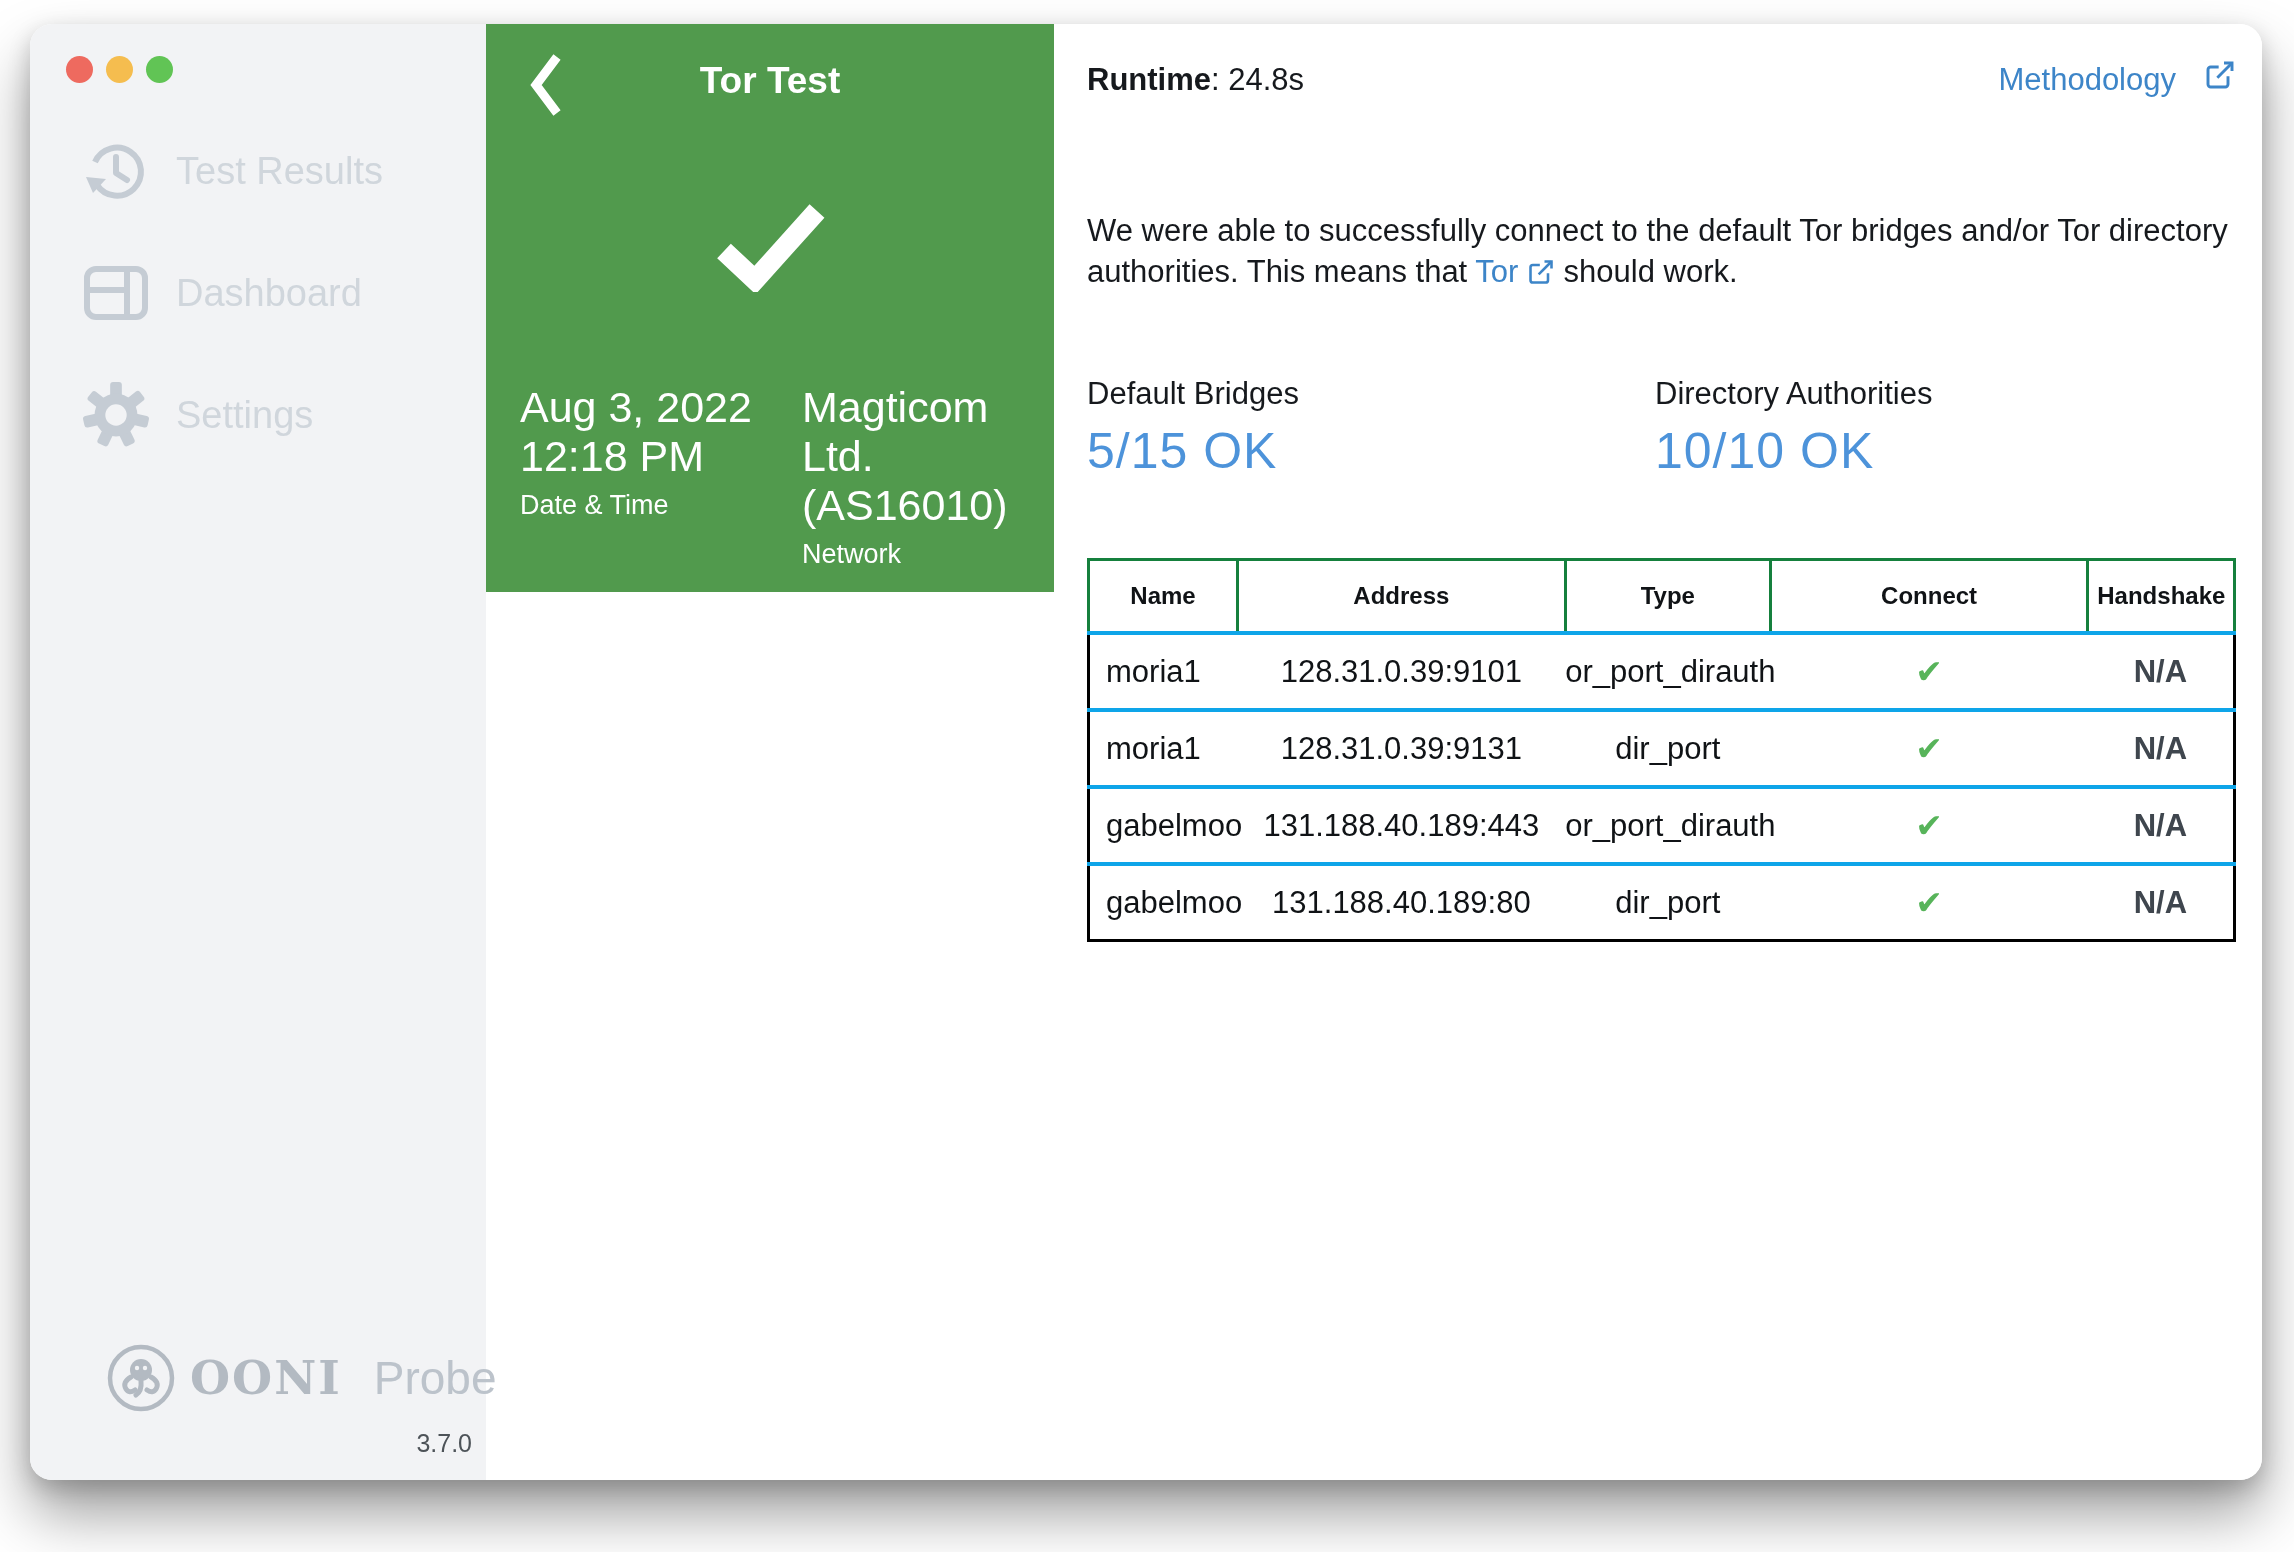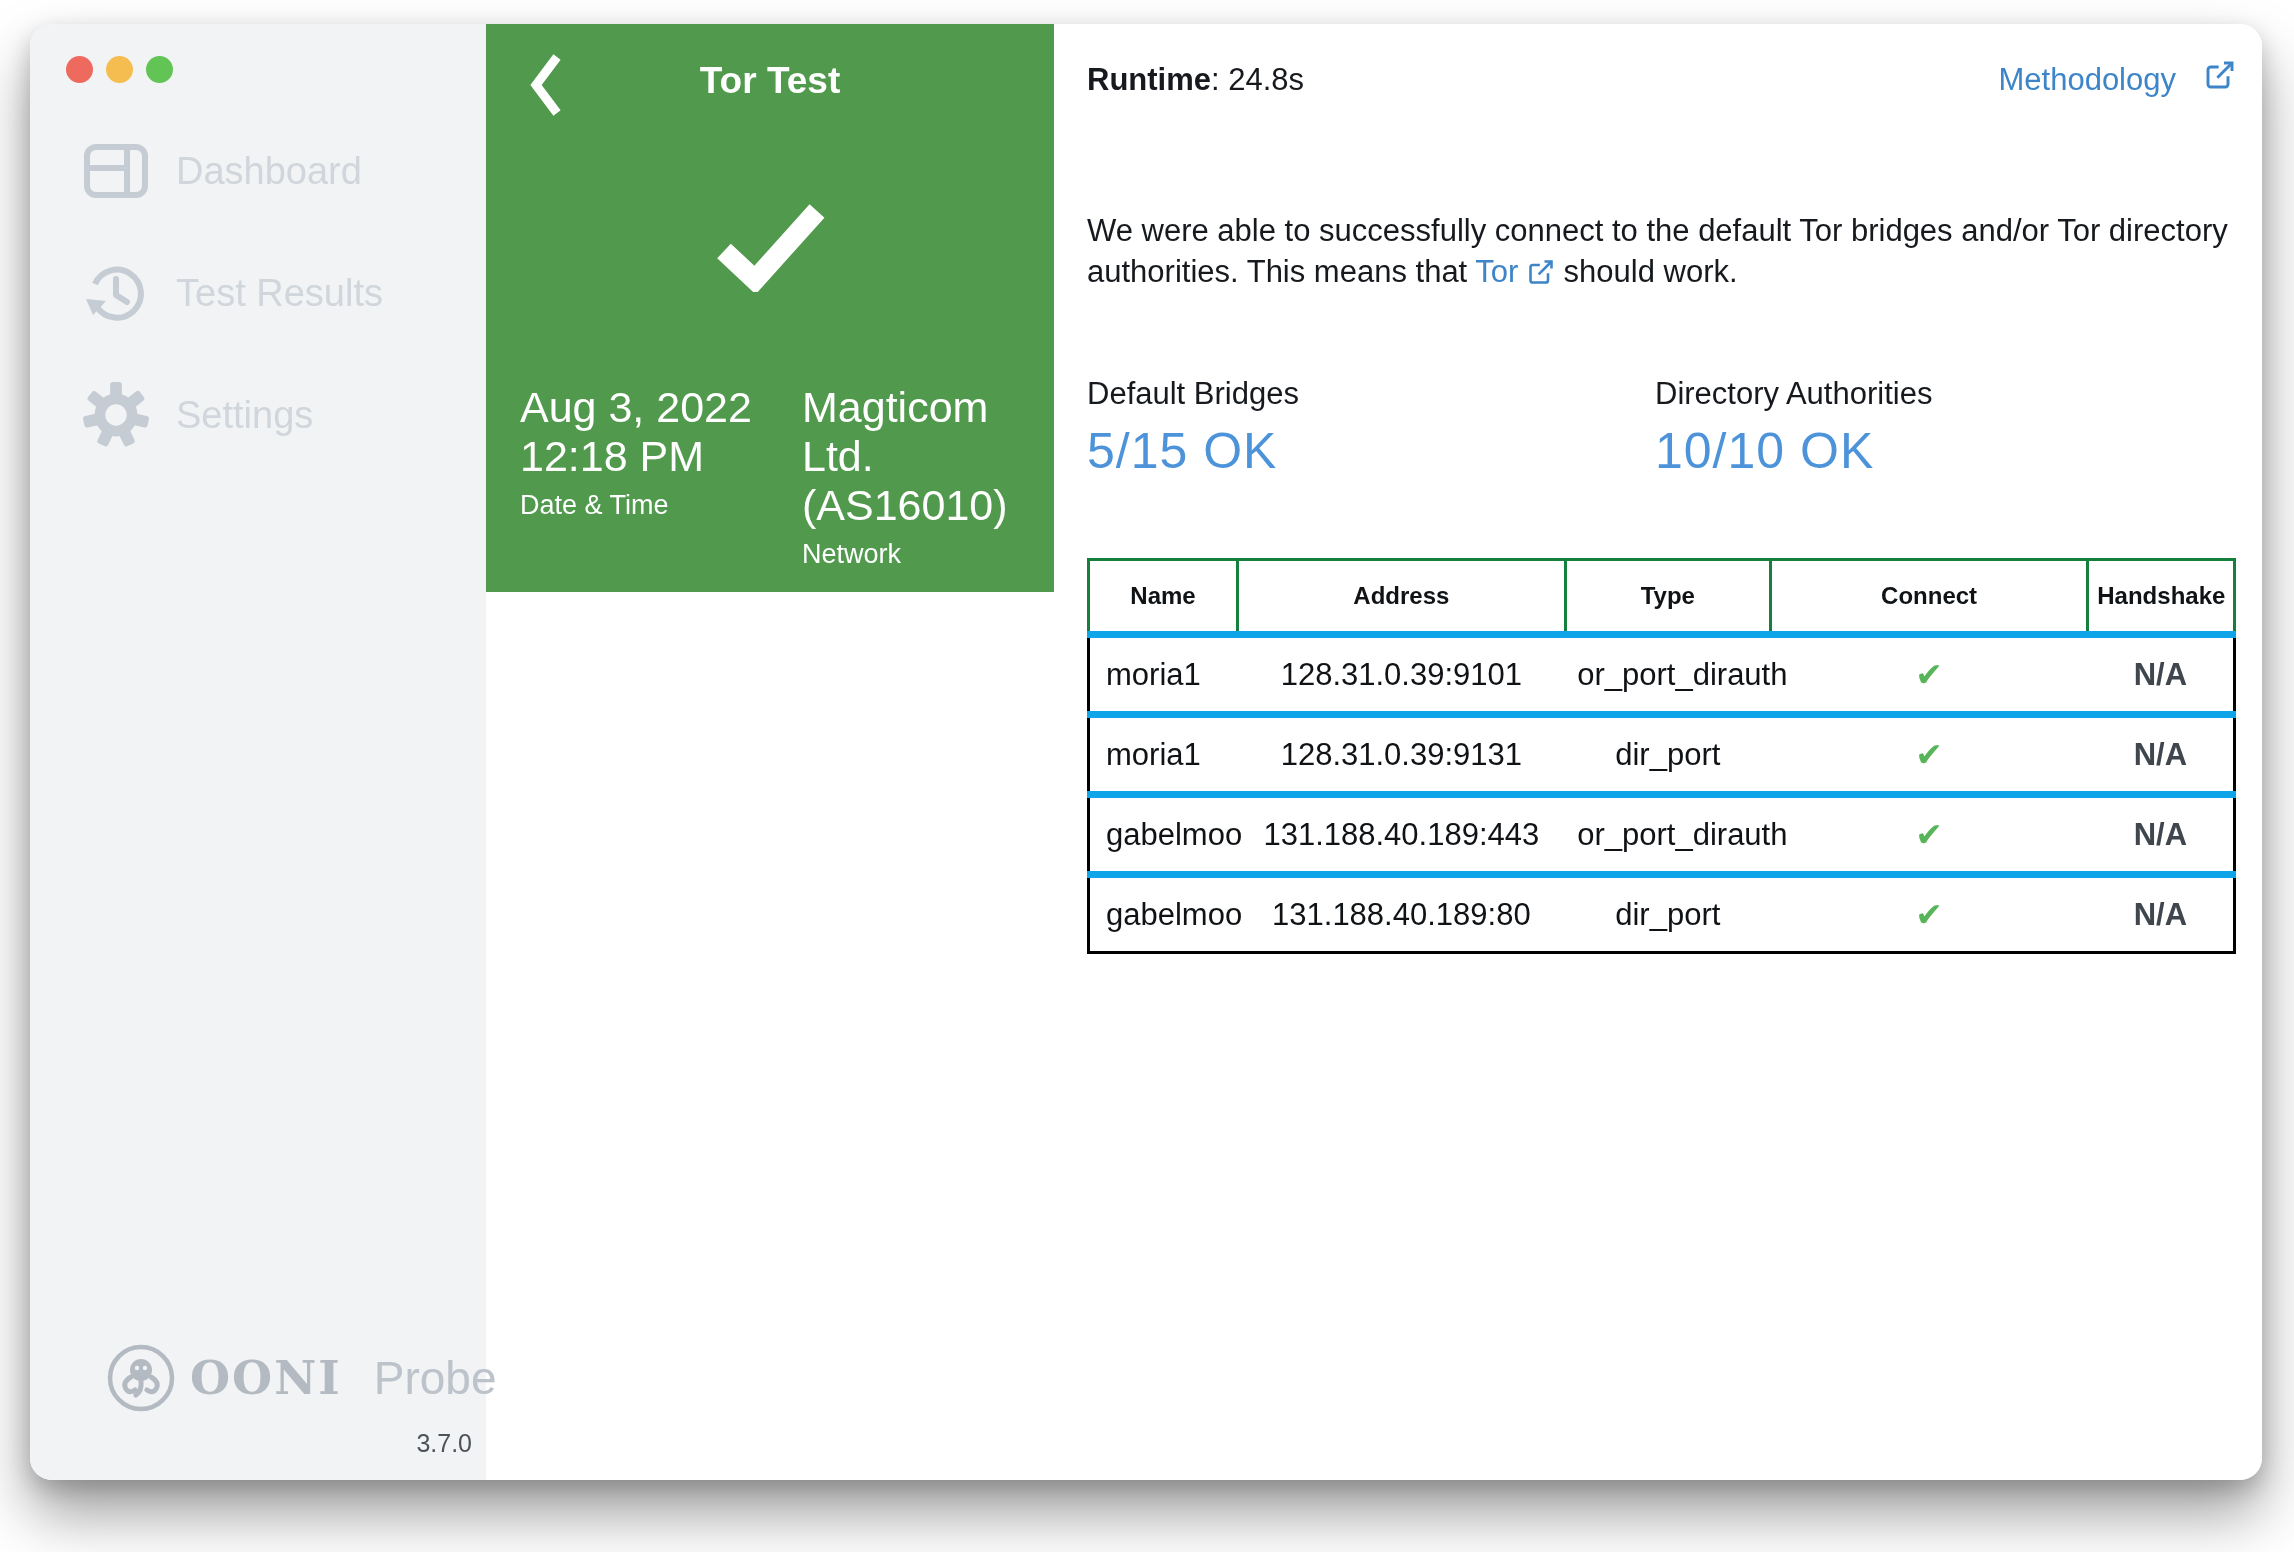--- a/index.html
+++ b/index.html
@@ -233,22 +233,22 @@
   .results-table col.c4 { width: 27.7%; }
   .results-table col.c5 { width: 12.8%; }
   .results-table th {
     border: 3px solid #15803d;
     font-weight: 700;
     padding: 21px 8px;
     text-align: center;
     font-size: 24px;
   }
   .results-table td {
-    border-top: 7px solid #0ea5e9;
-    padding: 17px 12px;
+    border-top: 4px solid #0ea5e9;
+    padding: 17px 0;
     text-align: center;
   }
   .results-table td.c-name { text-align: left; padding-left: 16px; }
   .check-glyph {
     color: #57b45a;
     font-size: 33px;
     font-weight: 700;
   }
   .results-table td.c-hand { font-weight: 700; color: #3f464e; }
   svg { display: block; }
@@ -261,37 +261,37 @@
   <aside class="sidebar">
     <div class="traffic-lights">
       <span class="tl red"></span>
       <span class="tl yellow"></span>
       <span class="tl green"></span>
     </div>
 
     <nav class="nav">
       <div class="nav-item">
         <span class="nav-icon">
+          <svg width="68" height="68" viewBox="0 0 68 68" fill="none">
+            <path d="M 15 48 A 24 24 0 1 0 13 25" stroke="#c5ccd4" stroke-width="6"></path>
+            <polygon points="4,40 24,42 11,56" fill="#c5ccd4"></polygon>
+            <path d="M34 20 V 36 L 45 43" stroke="#c5ccd4" stroke-width="6" stroke-linecap="round" stroke-linejoin="round"></path>
+          </svg>
+        </span>
+        <span class="nav-label">Test Results</span>
+      </div>
+      <div class="nav-item">
+        <span class="nav-icon">
           <svg width="66" height="56" viewBox="0 0 66 56" fill="none" stroke="#c5ccd4" stroke-width="6">
             <rect x="4" y="4" width="58" height="48" rx="9"></rect>
             <line x1="6" y1="25" x2="44" y2="25"></line>
             <line x1="44" y1="6" x2="44" y2="50"></line>
           </svg>
         </span>
         <span class="nav-label">Dashboard</span>
-      </div>
-      <div class="nav-item">
-        <span class="nav-icon">
-          <svg width="68" height="68" viewBox="0 0 68 68" fill="none">
-            <path d="M 15 48 A 24 24 0 1 0 13 25" stroke="#c5ccd4" stroke-width="6"></path>
-            <polygon points="4,40 24,42 11,56" fill="#c5ccd4"></polygon>
-            <path d="M34 20 V 36 L 45 43" stroke="#c5ccd4" stroke-width="6" stroke-linecap="round" stroke-linejoin="round"></path>
-          </svg>
-        </span>
-        <span class="nav-label">Test Results</span>
       </div>
       <div class="nav-item">
         <span class="nav-icon">
           <svg width="74" height="74" viewBox="0 0 74 74">
             <g fill="#c5ccd4">
               <rect x="31" y="3" width="12" height="20" rx="3"></rect>
               <rect x="31" y="3" width="12" height="20" rx="3" transform="rotate(51.4 37 37)"></rect>
               <rect x="31" y="3" width="12" height="20" rx="3" transform="rotate(102.8 37 37)"></rect>
               <rect x="31" y="3" width="12" height="20" rx="3" transform="rotate(154.2 37 37)"></rect>
               <rect x="31" y="3" width="12" height="20" rx="3" transform="rotate(205.6 37 37)"></rect>

